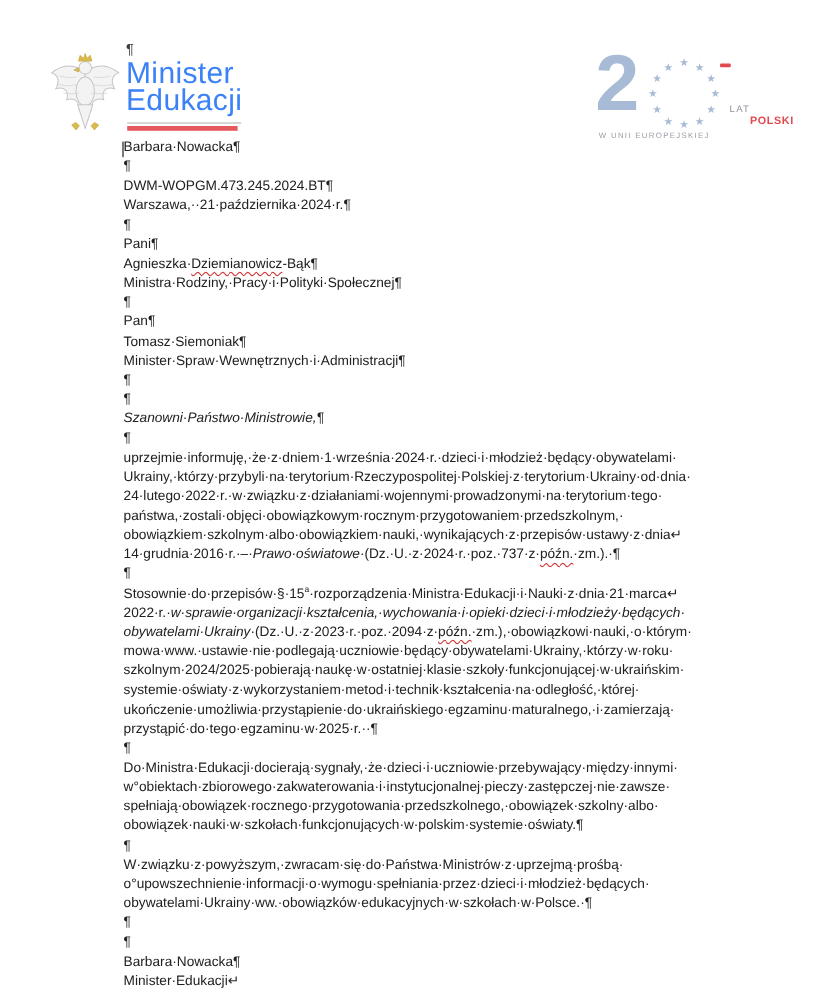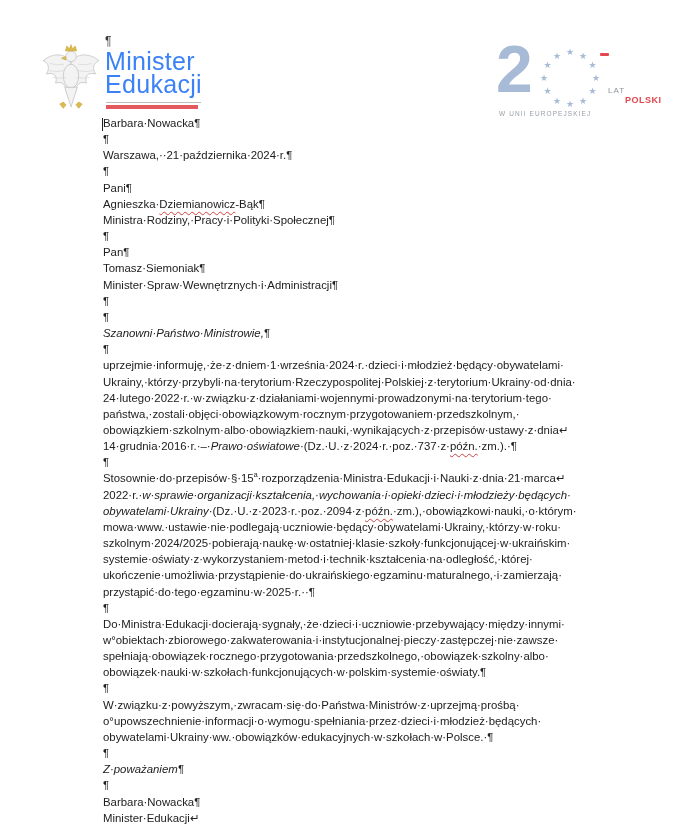--- a/index.html
+++ b/index.html
@@ -84,20 +84,21 @@
     <div class="eu-lat">LAT</div>
     <div class="eu-polski" style="color: rgb(226, 72, 78);">POLSKI</div>
     <div class="eu-caption">W UNII EUROPEJSKIEJ</div>
   </div>
 
   <div class="caret"></div>
 
   <div class="body-text" style="color: rgb(33, 33, 33);">
     <div class="tl"><span>Barbara·​Nowacka¶</span></div>
     <div class="tl"><span>¶</span></div>
+    <div class="tl"><span>DWM-WOPGM.473.245.2024.BT¶</span></div>
     <div class="tl"><span>Warszawa,·​·​21·​października·​2024·​r.¶</span></div>
     <div class="tl"><span>¶</span></div>
     <div class="tl"><span>Pani¶</span></div>
     <div class="tl"><span>Agnieszka·​</span><span class="sq">Dziemianowicz</span><span>-Bąk¶</span></div>
     <div class="tl"><span>Ministra·​Rodziny,·​Pracy·​i·​Polityki·​Społecznej¶</span></div>
     <div class="tl"><span>¶</span></div>
     <div class="tl"><span>Pan¶</span></div>
     <div class="tl"><span>Tomasz·​Siemoniak¶</span></div>
     <div class="tl"><span>Minister·​Spraw·​Wewnętrznych·​i·​Administracji¶</span></div>
     <div class="tl"><span>¶</span></div>
@@ -105,19 +106,18 @@
     <div class="tl"><span class="it">Szanowni·​Państwo·​Ministrowie,¶</span></div>
     <div class="tl"><span>¶</span></div>
     <div class="tl"><span>uprzejmie·​informuję,·​że·​z·​dniem·​1·​września·​2024·​r.·​dzieci·​i·​młodzież·​będący·​obywatelami·​Ukrainy,·​którzy·​przybyli·​na·​terytorium·​Rzeczypospolitej·​Polskiej·​z·​terytorium·​Ukrainy·​od·​dnia·​24·​lutego·​2022·​r.·​w·​związku·​z·​działaniami·​wojennymi·​prowadzonymi·​na·​terytorium·​tego·​państwa,·​zostali·​objęci·​obowiązkowym·​rocznym·​przygotowaniem·​przedszkolnym,·​obowiązkiem·​szkolnym·​albo·​obowiązkiem·​nauki,·​wynikających·​z·​przepisów·​ustawy·​z·​dnia↵</span><br><span>14·​grudnia·​2016·​r.·​–·​</span><span class="it">Prawo·​oświatowe</span><span>·​(Dz.·​U.·​z·​2024·​r.·​poz.·​737·​z·​</span><span class="sq">późn.</span><span>·​zm.).·​¶</span></div>
     <div class="tl"><span>¶</span></div>
     <div class="tl"><span>Stosownie·​do·​przepisów·​§·​15</span><span class="sup">a</span><span>·​rozporządzenia·​Ministra·​Edukacji·​i·​Nauki·​z·​dnia·​21·​marca↵</span><br><span>2022·​r.·​</span><span class="it">w·​sprawie·​organizacji·​kształcenia,·​wychowania·​i·​opieki·​dzieci·​i·​młodzieży·​będących·​obywatelami·​Ukrainy</span><span>·​(Dz.·​U.·​z·​2023·​r.·​poz.·​2094·​z·​</span><span class="sq">późn.</span><span>·​zm.),·​obowiązkowi·​nauki,·​o·​którym·​mowa·​www.·​ustawie·​nie·​podlegają·​uczniowie·​będący·​obywatelami·​Ukrainy,·​którzy·​w·​roku·​szkolnym·​2024/2025·​pobierają·​naukę·​w·​ostatniej·​klasie·​szkoły·​funkcjonującej·​w·​ukraińskim·​systemie·​oświaty·​z·​wykorzystaniem·​metod·​i·​technik·​kształcenia·​na·​odległość,·​której·​ukończenie·​umożliwia·​przystąpienie·​do·​ukraińskiego·​egzaminu·​maturalnego,·​i·​zamierzają·​przystąpić·​do·​tego·​egzaminu·​w·​2025·​r.·​·​¶</span></div>
     <div class="tl"><span>¶</span></div>
     <div class="tl"><span>Do·​Ministra·​Edukacji·​docierają·​sygnały,·​że·​dzieci·​i·​uczniowie·​przebywający·​między·​innymi·​w°obiektach·​zbiorowego·​zakwaterowania·​i·​instytucjonalnej·​pieczy·​zastępczej·​nie·​zawsze·​spełniają·​obowiązek·​rocznego·​przygotowania·​przedszkolnego,·​obowiązek·​szkolny·​albo·​obowiązek·​nauki·​w·​szkołach·​funkcjonujących·​w·​polskim·​systemie·​oświaty.¶</span></div>
     <div class="tl"><span>¶</span></div>
     <div class="tl"><span>W·​związku·​z·​powyższym,·​zwracam·​się·​do·​Państwa·​Ministrów·​z·​uprzejmą·​prośbą·​o°upowszechnienie·​informacji·​o·​wymogu·​spełniania·​przez·​dzieci·​i·​młodzież·​będących·​obywatelami·​Ukrainy·​ww.·​obowiązków·​edukacyjnych·​w·​szkołach·​w·​Polsce.·​¶</span></div>
     <div class="tl"><span>¶</span></div>
-    <div class="tl"><span class="it">Z·​poważaniem¶</span></div>
     <div class="tl"><span>¶</span></div>
     <div class="tl"><span>Barbara·​Nowacka¶</span></div>
     <div class="tl"><span>Minister·​Edukacji↵</span><br></div>
   </div>
 
 </div>
 
 </body></html>

